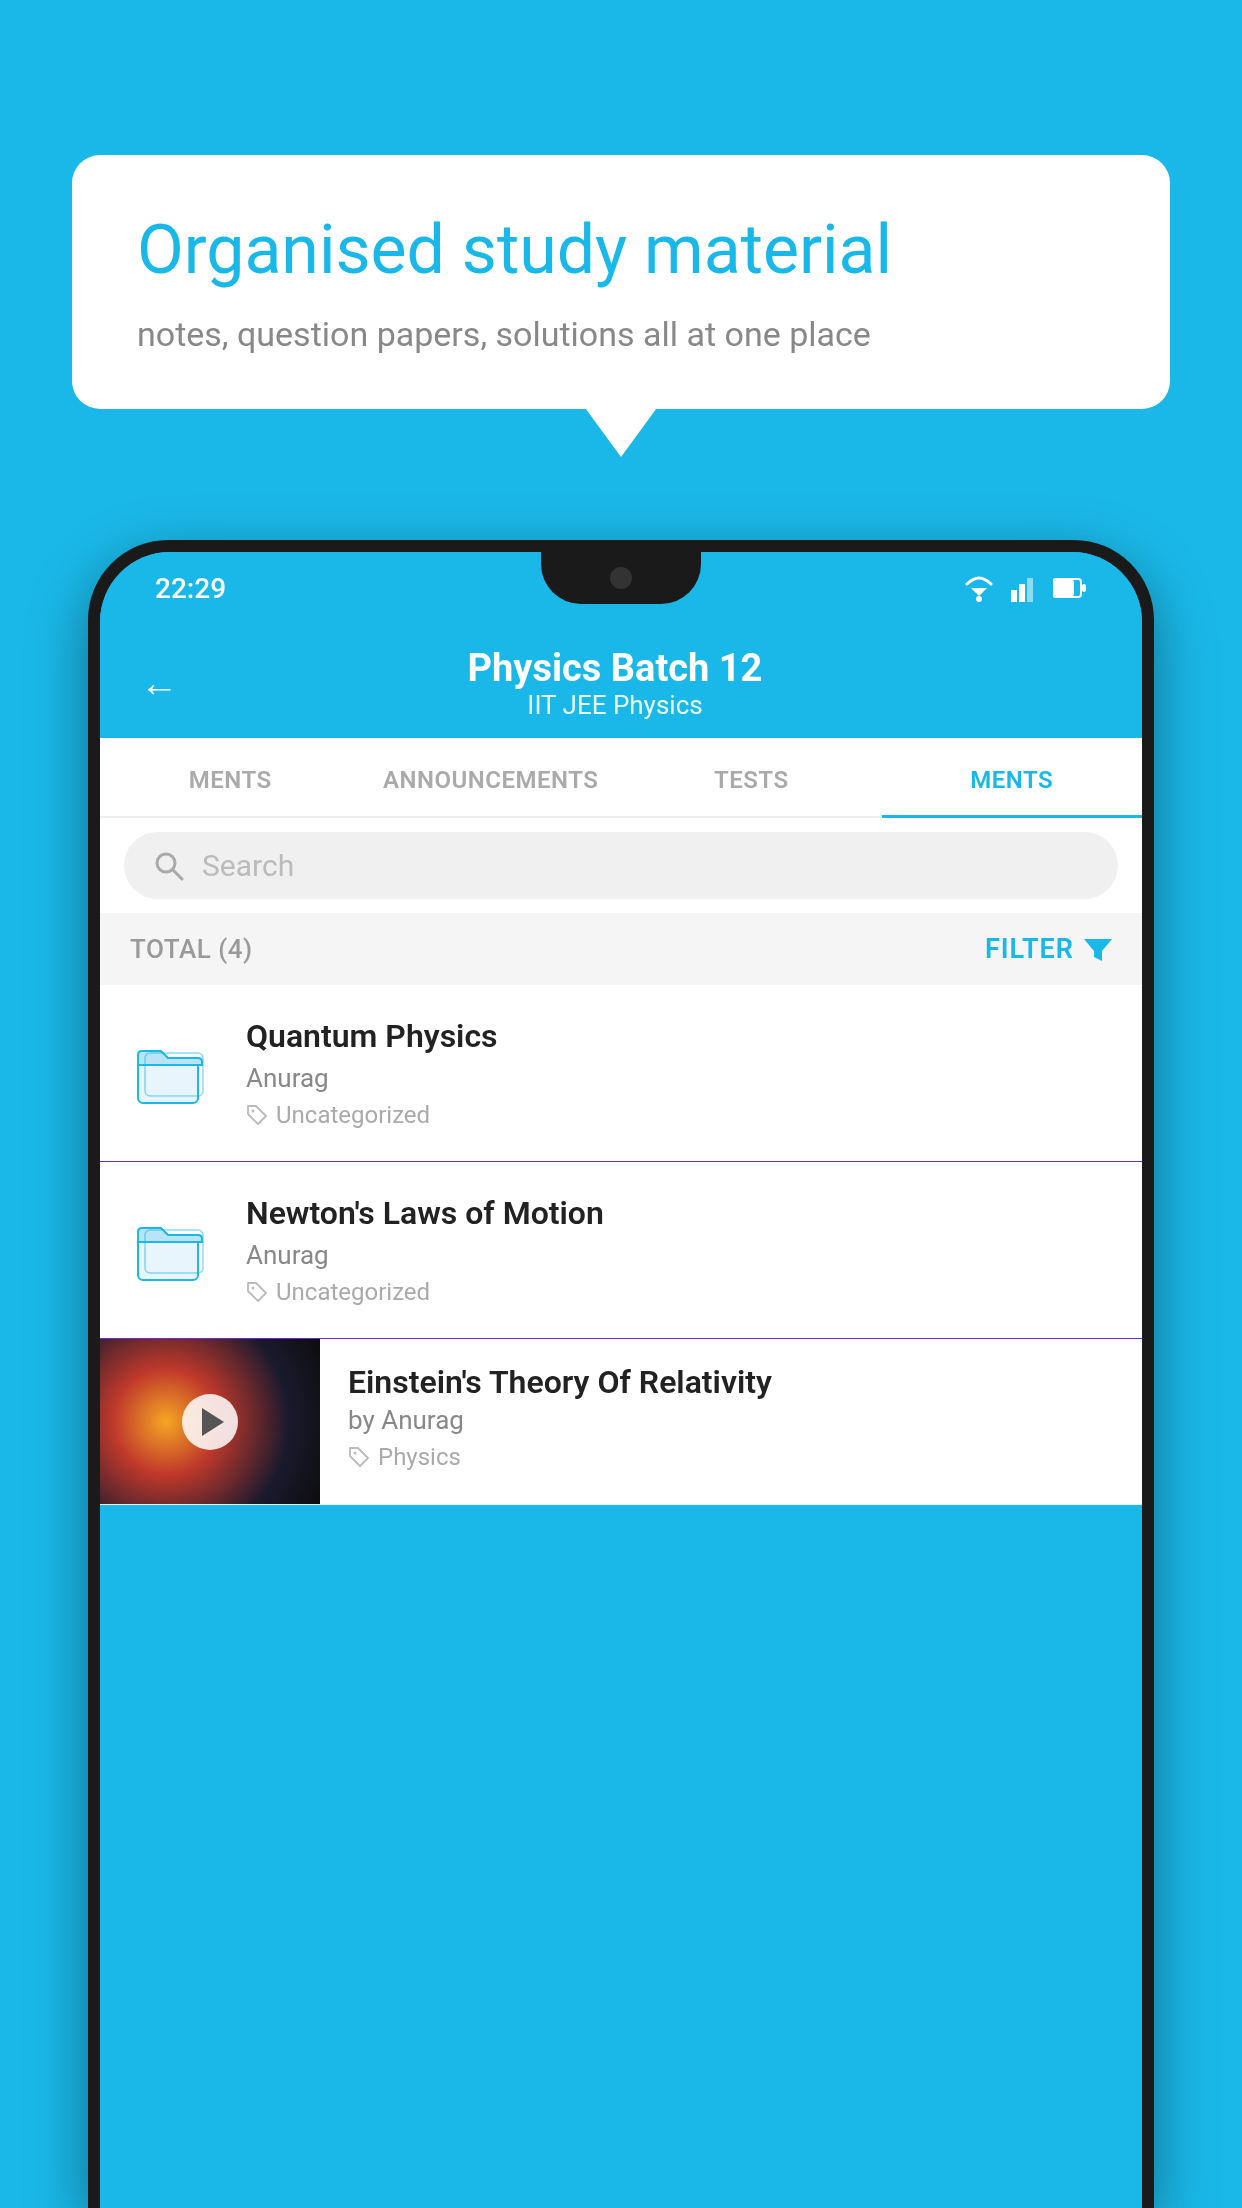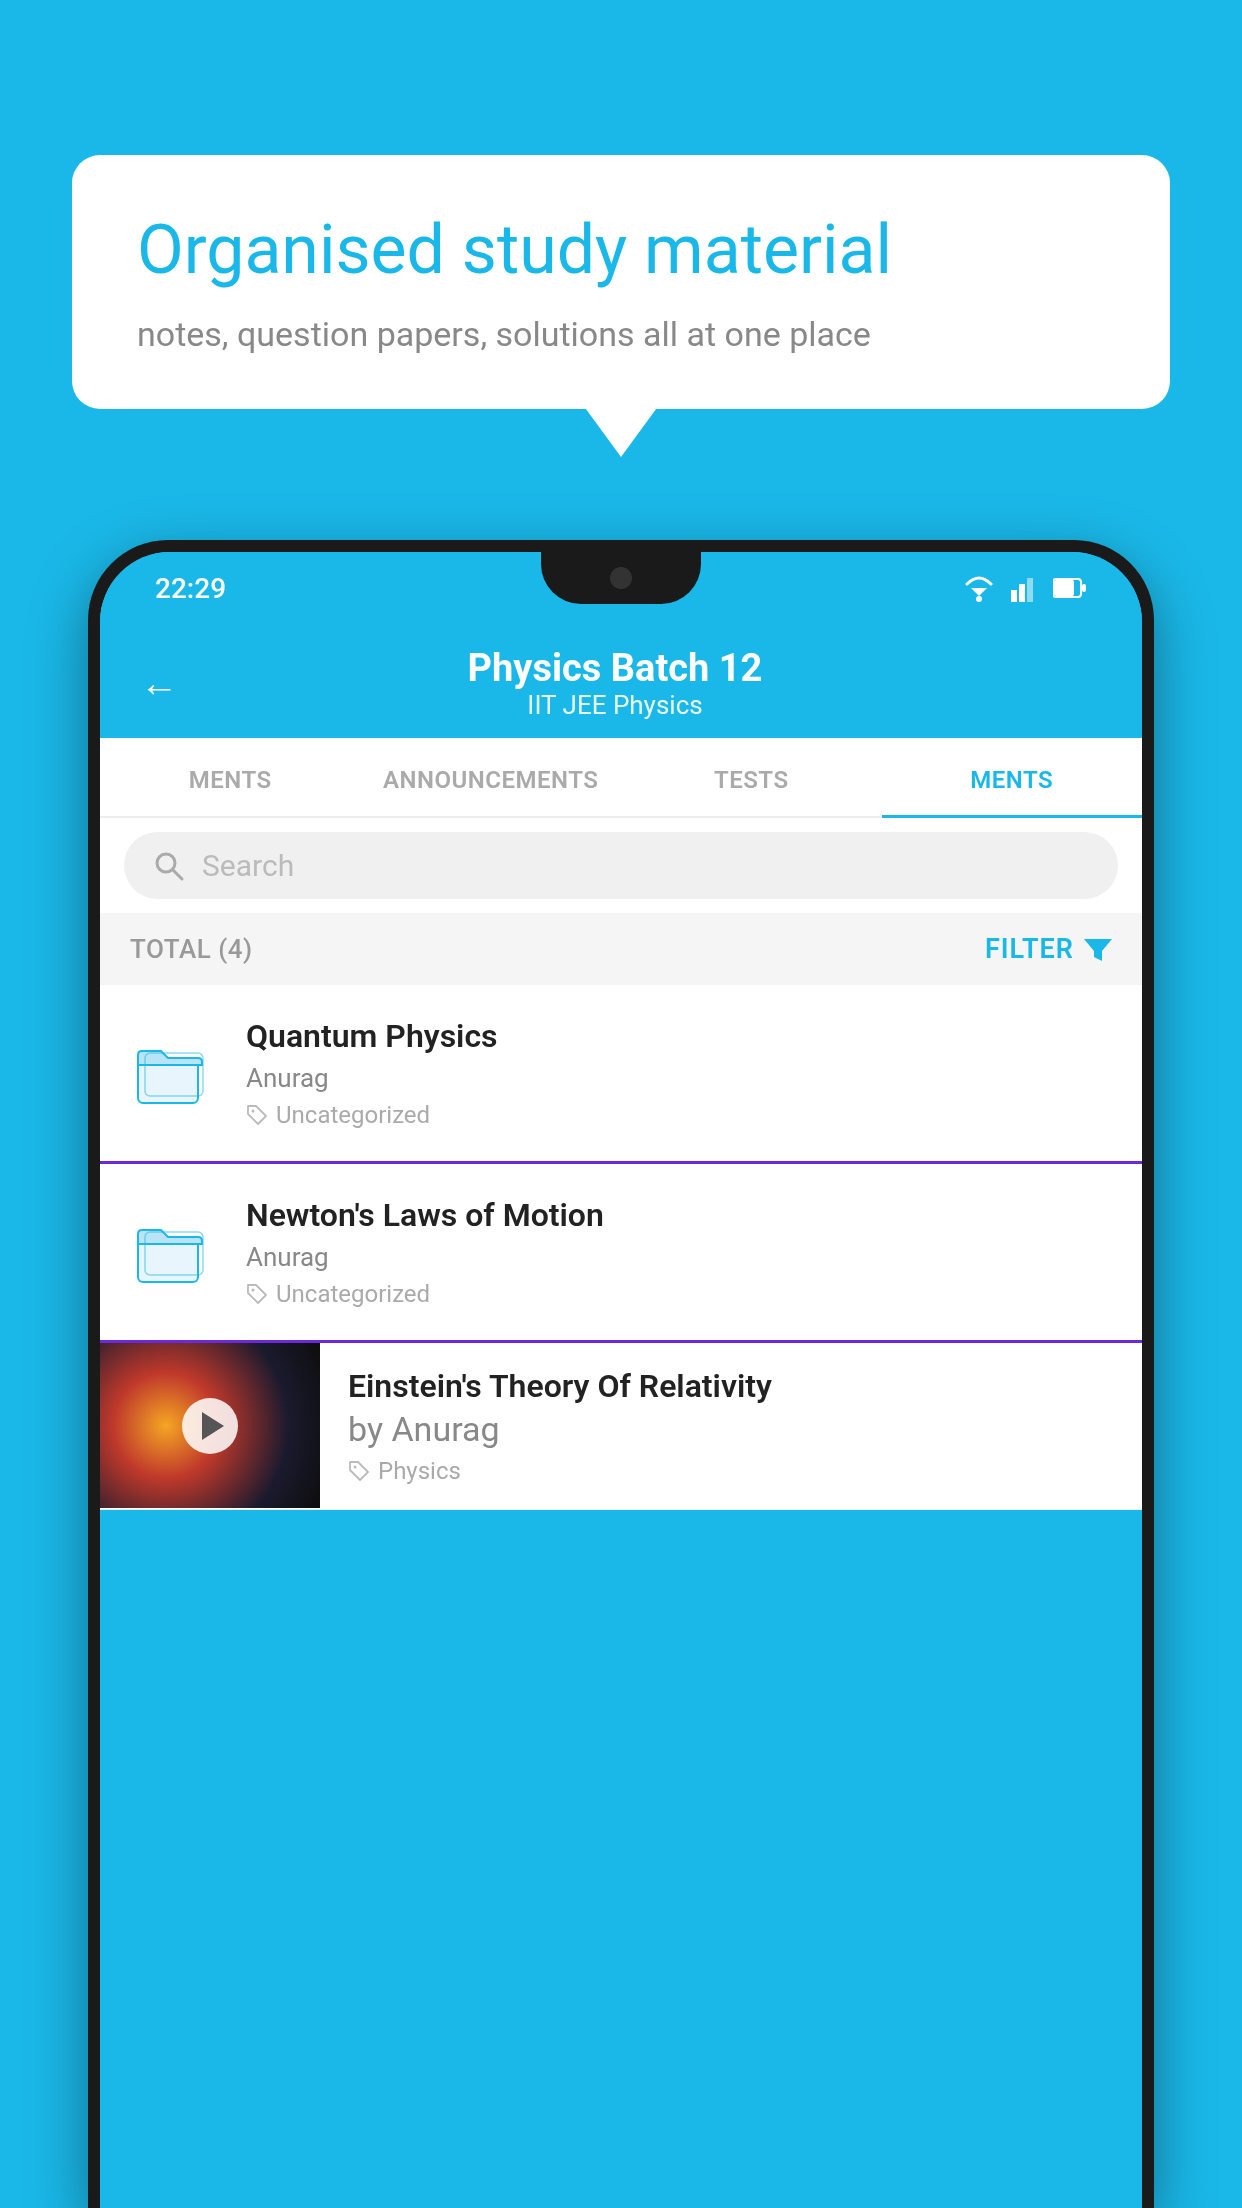--- a/index.html
+++ b/index.html
@@ -271,21 +271,21 @@
 
     
     .list-container {
       background: white;
     }
 
     .list-item {
       display: flex;
       align-items: center;
       padding: 32px 28px;
-      border-bottom: 3px solid #6d28d9;
+      border-bottom: 1px solid #6d28d9;
       cursor: pointer;
       gap: 28px;
     }
 
     .item-icon {
       width: 90px;
       height: 90px;
       flex-shrink: 0;
       display: flex;
       align-items: center;
@@ -374,21 +374,21 @@
     }
 
     .video-title {
       font-size: 32px;
       font-weight: 600;
       color: #222;
       margin-bottom: 4px;
     }
 
     .video-author {
-      font-size: 34px;
+      font-size: 26px;
       color: #888;
       margin-bottom: 8px;
     }
 
     .video-tag {
       display: flex;
       align-items: center;
       gap: 8px;
       color: #aaa;
       font-size: 24px;

